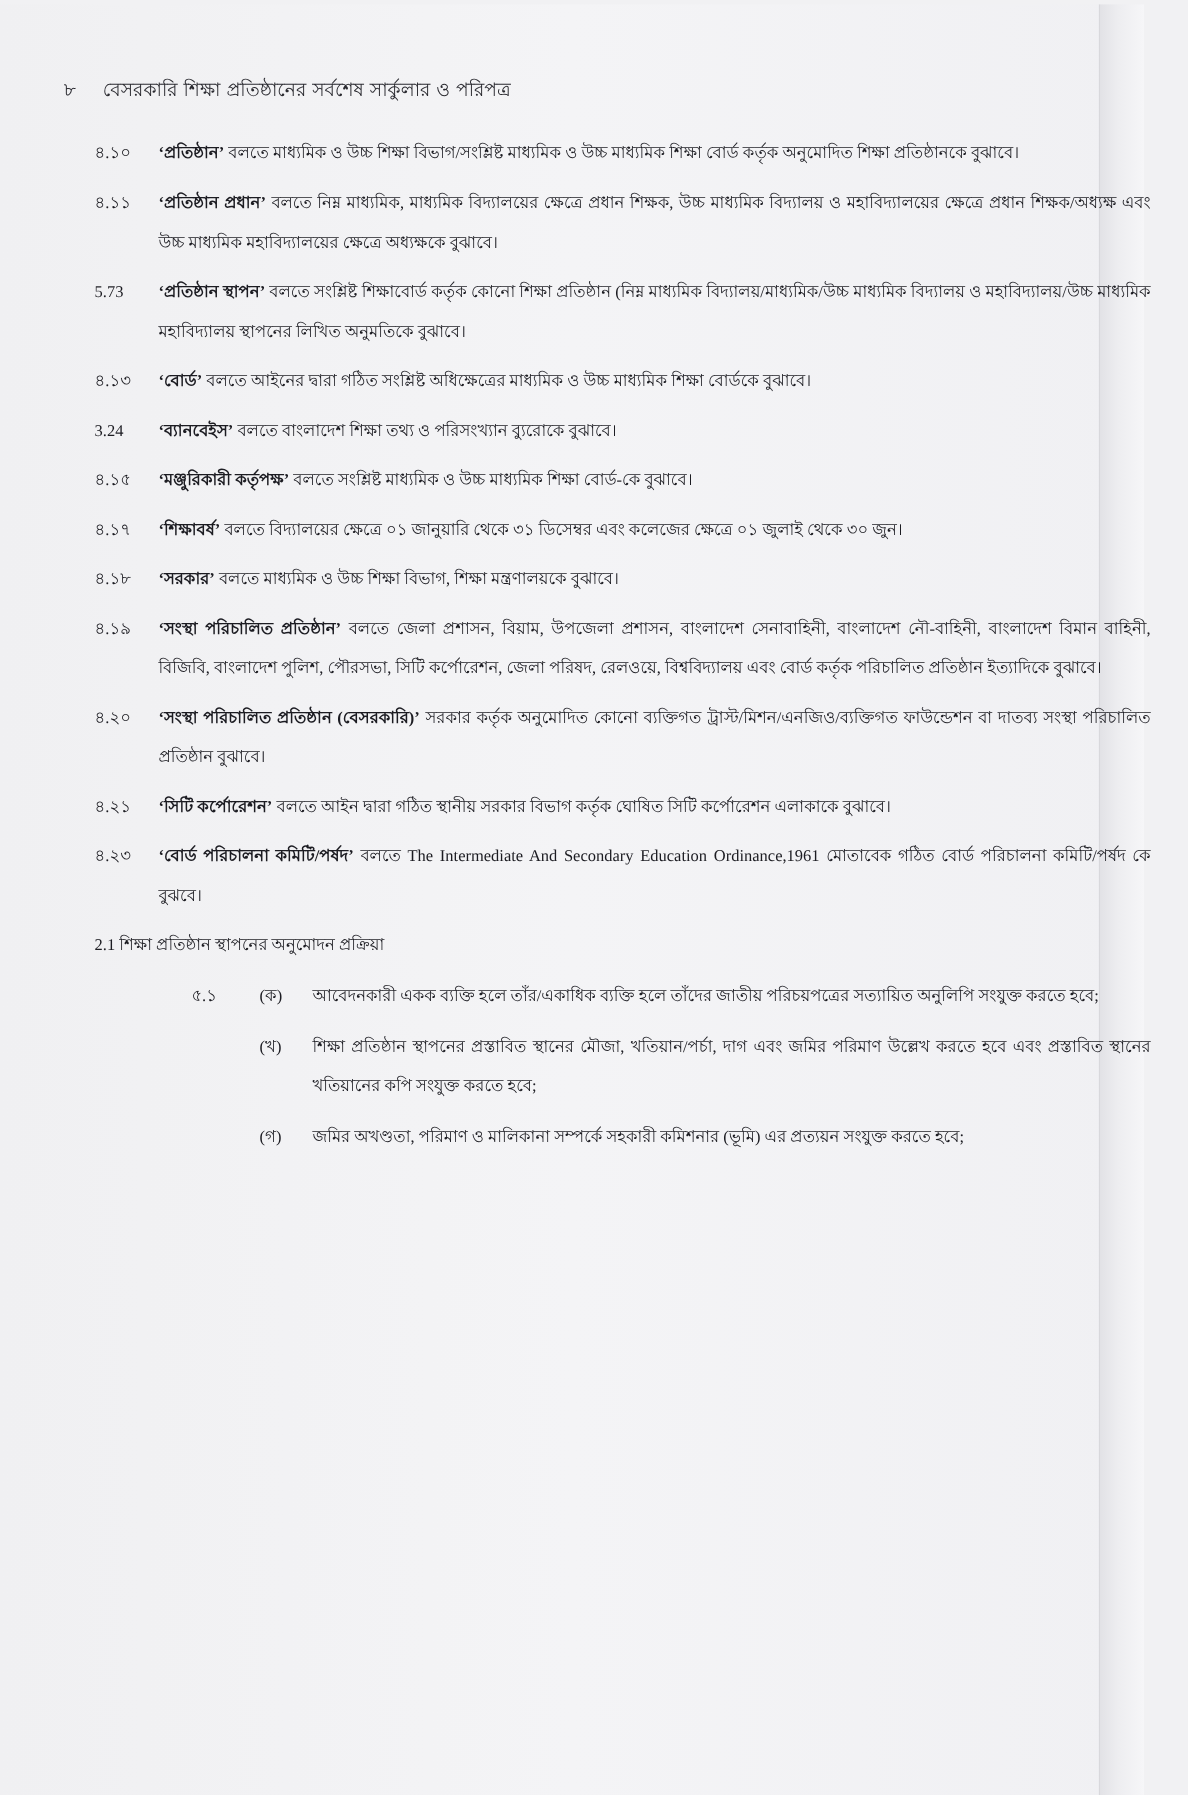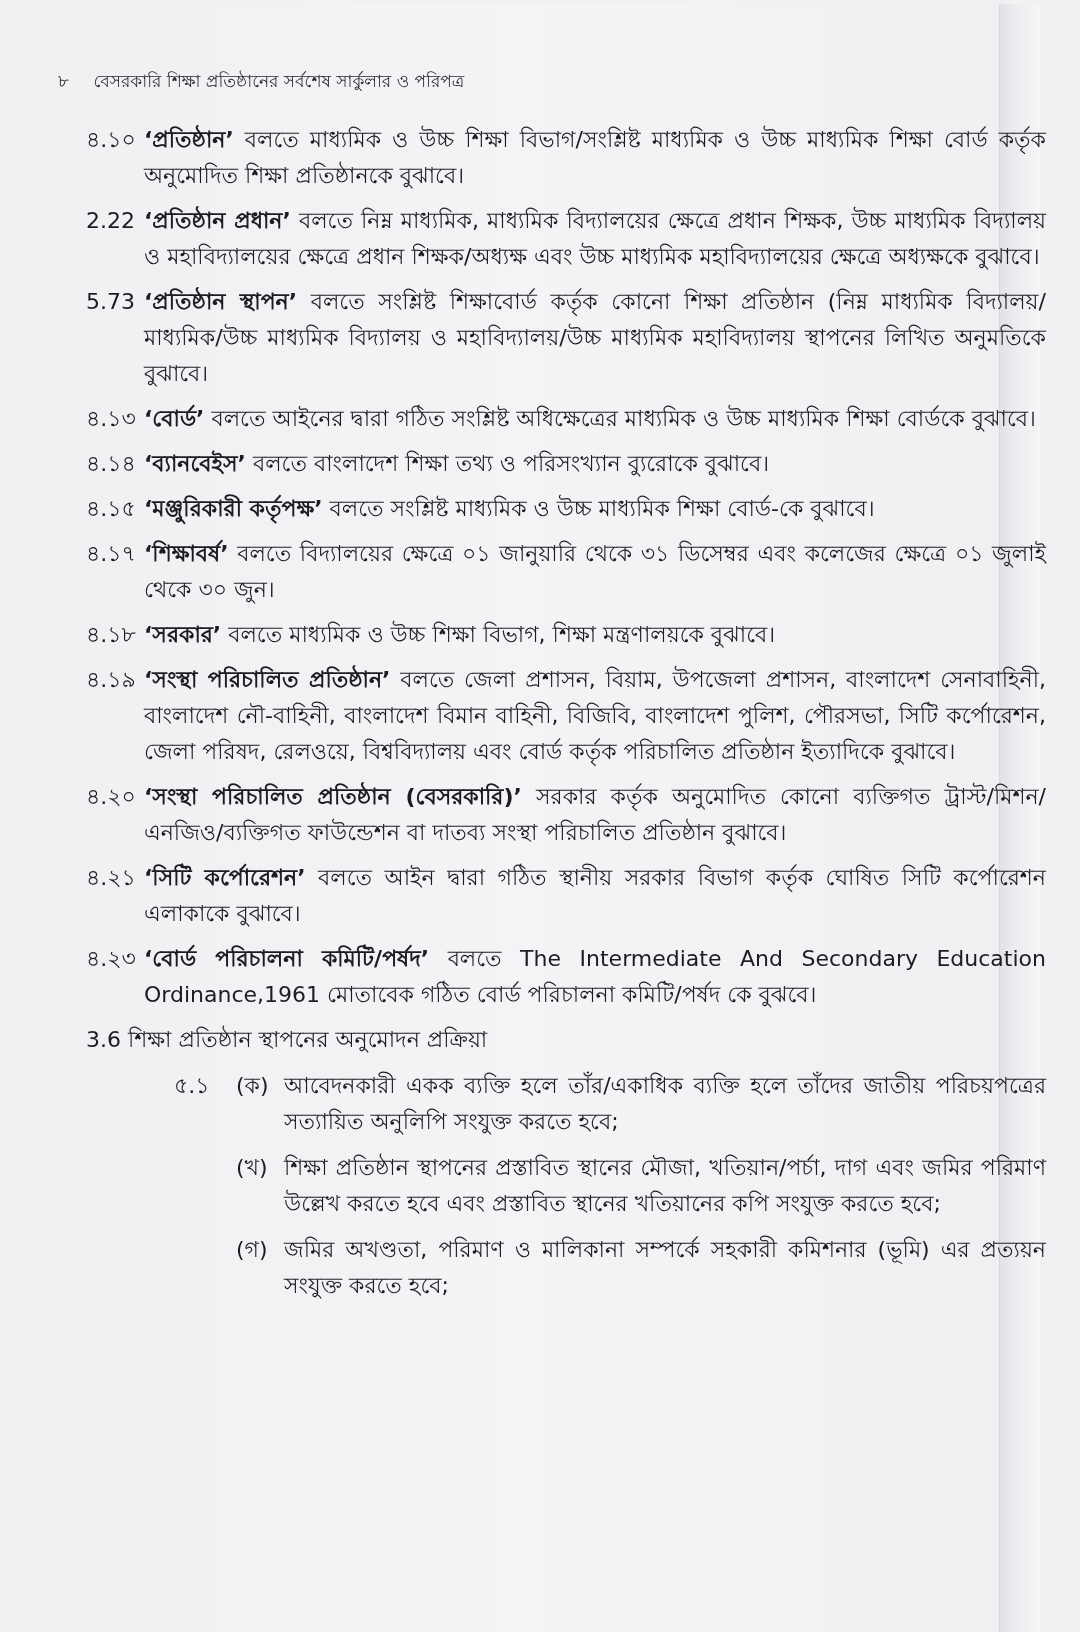--- a/index.html
+++ b/index.html
@@ -19,21 +19,21 @@
     background: linear-gradient(90deg, #e2e2e6 0%, #ededf0 40%, #f6f6f8 100%);
     border-left: 1px solid #d8d8dc;
   }
   .header {
     position: absolute; left: 58px; top: 64px;
     font-size: 17px; color: #2a2a30; white-space: nowrap;
   }
   .header .pg { display: inline-block; width: 30px; }
   .content {
     position: absolute; left: 86px; top: 118px; width: 960px;
-    font-size: 22px; line-height: 36px;
+    font-size: 15px; line-height: 36px; font-family: Liberation Serif, serif;
   }
   .item { position: relative; padding-left: 58px; margin-bottom: 9px; text-align: justify; }
   .item .num { position: absolute; left: 0; top: 0; }
   .term { font-weight: bold; }
   .section { margin: 2px 0 10px 0; }
   .sub { position: relative; padding-left: 140px; text-align: justify; margin-bottom: 2px; }
   .sub .num { position: absolute; left: 88px; top: 0; }
   .subsub { position: relative; padding-left: 198px; text-align: justify; margin-bottom: 10px; }
   .subsub .num { position: absolute; left: 150px; top: 0; }
 </style>
@@ -44,34 +44,34 @@
   <div class="edge"></div>
 
   <div class="header">
     <span class="pg">৮</span>
     <span>বেসরকারি শিক্ষা প্রতিষ্ঠানের সর্বশেষ সার্কুলার ও পরিপত্র</span>
   </div>
 
   <div class="content">
     <div id="defs">
         <div class="item"><span class="num">৪.১০</span><span class="term">‘প্রতিষ্ঠান’</span><span> বলতে মাধ্যমিক ও উচ্চ শিক্ষা বিভাগ/সংশ্লিষ্ট মাধ্যমিক ও উচ্চ মাধ্যমিক শিক্ষা বোর্ড কর্তৃক অনুমোদিত শিক্ষা প্রতিষ্ঠানকে বুঝাবে।</span></div>
-        <div class="item"><span class="num">2.22</span><span class="term">‘প্রতিষ্ঠান প্রধান’</span><span> বলতে নিম্ন মাধ্যমিক, মাধ্যমিক বিদ্যালয়ের ক্ষেত্রে প্রধান শিক্ষক, উচ্চ মাধ্যমিক বিদ্যালয় ও মহাবিদ্যালয়ের ক্ষেত্রে প্রধান শিক্ষক/অধ্যক্ষ এবং উচ্চ মাধ্যমিক মহাবিদ্যালয়ের ক্ষেত্রে অধ্যক্ষকে বুঝাবে।</span></div>
+        <div class="item"><span class="num">৪.১১</span><span class="term">‘প্রতিষ্ঠান প্রধান’</span><span> বলতে নিম্ন মাধ্যমিক, মাধ্যমিক বিদ্যালয়ের ক্ষেত্রে প্রধান শিক্ষক, উচ্চ মাধ্যমিক বিদ্যালয় ও মহাবিদ্যালয়ের ক্ষেত্রে প্রধান শিক্ষক/অধ্যক্ষ এবং উচ্চ মাধ্যমিক মহাবিদ্যালয়ের ক্ষেত্রে অধ্যক্ষকে বুঝাবে।</span></div>
         <div class="item"><span class="num">5.73</span><span class="term">‘প্রতিষ্ঠান স্থাপন’</span><span> বলতে সংশ্লিষ্ট শিক্ষাবোর্ড কর্তৃক কোনো শিক্ষা প্রতিষ্ঠান (নিম্ন মাধ্যমিক বিদ্যালয়/মাধ্যমিক/উচ্চ মাধ্যমিক বিদ্যালয় ও মহাবিদ্যালয়/উচ্চ মাধ্যমিক মহাবিদ্যালয় স্থাপনের লিখিত অনুমতিকে বুঝাবে।</span></div>
         <div class="item"><span class="num">৪.১৩</span><span class="term">‘বোর্ড’</span><span> বলতে আইনের দ্বারা গঠিত সংশ্লিষ্ট অধিক্ষেত্রের মাধ্যমিক ও উচ্চ মাধ্যমিক শিক্ষা বোর্ডকে বুঝাবে।</span></div>
-        <div class="item"><span class="num">৪.১৪</span><span class="term">‘ব্যানবেইস’</span><span> বলতে বাংলাদেশ শিক্ষা তথ্য ও পরিসংখ্যান ব্যুরোকে বুঝাবে।</span></div>
+        <div class="item"><span class="num">3.24</span><span class="term">‘ব্যানবেইস’</span><span> বলতে বাংলাদেশ শিক্ষা তথ্য ও পরিসংখ্যান ব্যুরোকে বুঝাবে।</span></div>
         <div class="item"><span class="num">৪.১৫</span><span class="term">‘মঞ্জুরিকারী কর্তৃপক্ষ’</span><span> বলতে সংশ্লিষ্ট মাধ্যমিক ও উচ্চ মাধ্যমিক শিক্ষা বোর্ড-কে বুঝাবে।</span></div>
         <div class="item"><span class="num">৪.১৭</span><span class="term">‘শিক্ষাবর্ষ’</span><span> বলতে বিদ্যালয়ের ক্ষেত্রে ০১ জানুয়ারি থেকে ৩১ ডিসেম্বর এবং কলেজের ক্ষেত্রে ০১ জুলাই থেকে ৩০ জুন।</span></div>
         <div class="item"><span class="num">৪.১৮</span><span class="term">‘সরকার’</span><span> বলতে মাধ্যমিক ও উচ্চ শিক্ষা বিভাগ, শিক্ষা মন্ত্রণালয়কে বুঝাবে।</span></div>
         <div class="item"><span class="num">৪.১৯</span><span class="term">‘সংস্থা পরিচালিত প্রতিষ্ঠান’</span><span> বলতে জেলা প্রশাসন, বিয়াম, উপজেলা প্রশাসন, বাংলাদেশ সেনাবাহিনী, বাংলাদেশ নৌ-বাহিনী, বাংলাদেশ বিমান বাহিনী, বিজিবি, বাংলাদেশ পুলিশ, পৌরসভা, সিটি কর্পোরেশন, জেলা পরিষদ, রেলওয়ে, বিশ্ববিদ্যালয় এবং বোর্ড কর্তৃক পরিচালিত প্রতিষ্ঠান ইত্যাদিকে বুঝাবে।</span></div>
         <div class="item"><span class="num">৪.২০</span><span class="term">‘সংস্থা পরিচালিত প্রতিষ্ঠান (বেসরকারি)’</span><span> সরকার কর্তৃক অনুমোদিত কোনো ব্যক্তিগত ট্রাস্ট/মিশন/এনজিও/ব্যক্তিগত ফাউন্ডেশন বা দাতব্য সংস্থা পরিচালিত প্রতিষ্ঠান বুঝাবে।</span></div>
         <div class="item"><span class="num">৪.২১</span><span class="term">‘সিটি কর্পোরেশন’</span><span> বলতে আইন দ্বারা গঠিত স্থানীয় সরকার বিভাগ কর্তৃক ঘোষিত সিটি কর্পোরেশন এলাকাকে বুঝাবে।</span></div>
         <div class="item"><span class="num">৪.২৩</span><span class="term">‘বোর্ড পরিচালনা কমিটি/পর্ষদ’</span><span> বলতে The Intermediate And Secondary Education Ordinance,1961 মোতাবেক গঠিত বোর্ড পরিচালনা কমিটি/পর্ষদ কে বুঝবে।</span></div>
       </div>
 
-    <div class="section">3.6 শিক্ষা প্রতিষ্ঠান স্থাপনের অনুমোদন প্রক্রিয়া</div>
+    <div class="section">2.1 শিক্ষা প্রতিষ্ঠান স্থাপনের অনুমোদন প্রক্রিয়া</div>
 
     <div class="sub">
       <span class="num">৫.১</span>
     </div>
 
     <div id="subitems">
         <div class="subsub"><span class="num">(ক)</span><span>আবেদনকারী একক ব্যক্তি হলে তাঁর/একাধিক ব্যক্তি হলে তাঁদের জাতীয় পরিচয়পত্রের সত্যায়িত অনুলিপি  সংযুক্ত করতে হবে;</span></div>
         <div class="subsub"><span class="num">(খ)</span><span>শিক্ষা প্রতিষ্ঠান স্থাপনের প্রস্তাবিত স্থানের মৌজা, খতিয়ান/পর্চা, দাগ এবং জমির পরিমাণ উল্লেখ করতে হবে এবং প্রস্তাবিত স্থানের খতিয়ানের কপি সংযুক্ত করতে হবে;</span></div>
         <div class="subsub"><span class="num">(গ)</span><span>জমির অখণ্ডতা, পরিমাণ ও মালিকানা সম্পর্কে সহকারী কমিশনার (ভূমি) এর প্রত্যয়ন সংযুক্ত করতে হবে;</span></div>
       </div>

